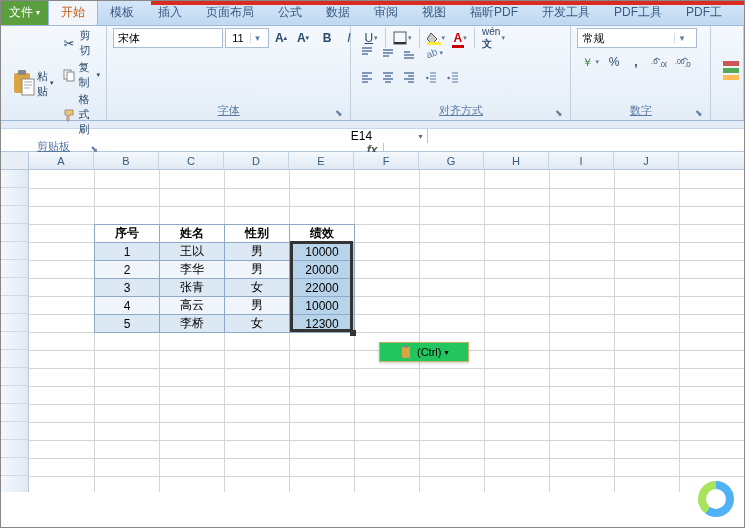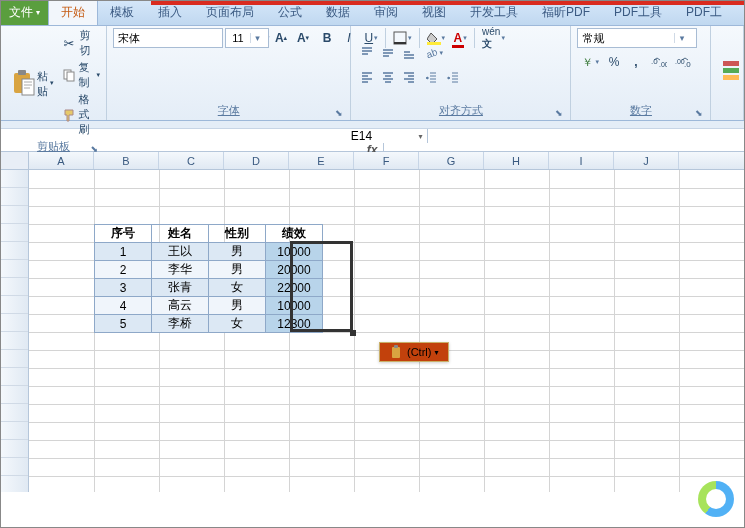--- a/index.html
+++ b/index.html
@@ -62,30 +62,30 @@
 
 .grid-body { display: flex; height: 322px; }
 .rowhdrs { width: 28px; background: linear-gradient(90deg, #f4f8fc, #e0e9f3); border-right: 1px solid #b5c6da; font-size: 11px; }
 .rh { height: 18px; border-bottom: 1px solid #d0dae6; text-align: center; color: #3a5a80; line-height: 18px; cursor: pointer; }
 
 .cells { position: relative; flex: 1; }
 .gl-v { position: absolute; top: 0; bottom: 0; width: 1px; background: #d4d4d4; }
 .gl-h { position: absolute; left: 0; right: 0; height: 1px; background: #d4d4d4; }
 
 .tbl { position: absolute; left: 65px; top: 54px; border-collapse: collapse; font-size: 12px; }
-.tbl th, .tbl td { border: 1px solid #8ea8c8; width: 57px; height: 18px; text-align: center; padding: 0; }
+.tbl th, .tbl td { border: 1px solid #8ea8c8; width: 65px; height: 18px; text-align: center; padding: 0; }
 .tbl th { font-weight: bold; }
 .tbl tbody tr:nth-child(odd) td { background: #dce8f4; }
 .tbl tbody tr:nth-child(even) td { background: #f0f5fb; }
 .tbl .perf { background: #b8d4ea !important; }
 
 .sel-rect { position: absolute; border: 3px solid #333; pointer-events: none; }
 .sel-handle { position: absolute; width: 6px; height: 6px; background: #333; }
 
-.paste-tag { position: absolute; background: #c2410c; border: 1px solid #c9b06a; box-shadow: 0 1px 3px rgba(0,0,0,0.2); font-size: 11px; padding: 2px 10px; display: flex; align-items: center; gap: 3px; cursor: pointer; }
+.paste-tag { position: absolute; background: #22c55e; border: 1px solid #c9b06a; box-shadow: 0 1px 3px rgba(0,0,0,0.2); font-size: 11px; padding: 2px 20px; display: flex; align-items: center; gap: 3px; cursor: pointer; }
 .paste-tag .pico { width: 14px; height: 14px; display: inline-flex; align-items: center; justify-content: center; }
 
 
 .wm { position: absolute; right: 10px; bottom: 10px; display: flex; align-items: center; gap: 6px; opacity: 0.9; }
 .wm-logo { width: 36px; height: 36px; border-radius: 50%; background: conic-gradient(#3fa9f5 0 60%, #9ee04a 60% 100%); position: relative; }
 .wm-logo::after { content: ""; position: absolute; inset: 8px; background: #fff; border-radius: 50%; }
 .wm-txt { font-size: 15px; color: #2a7db8; font-weight: bold; }
 .wm-url { font-size: 11px; color: #888; }
 
 svg { display: block; }
@@ -101,22 +101,22 @@
     <span class="tri">▾</span>
   </div>
   <div class="tab active"><span>开始</span></div>
   <div class="tab"><span>模板</span></div>
   <div class="tab"><span>插入</span></div>
   <div class="tab"><span>页面布局</span></div>
   <div class="tab"><span>公式</span></div>
   <div class="tab"><span>数据</span></div>
   <div class="tab"><span>审阅</span></div>
   <div class="tab"><span>视图</span></div>
+  <div class="tab"><span>福昕PDF</span></div>
   <div class="tab"><span>开发工具</span></div>
-  <div class="tab"><span>福昕PDF</span></div>
   <div class="tab"><span>PDF工具</span></div>
   <div class="tab"><span>PDF工</span></div>
 </div>
 
 <div class="ribbon">
 
   <div class="group">
     <div class="group-body">
       <div class="vbtn">
         <span class="ico">

